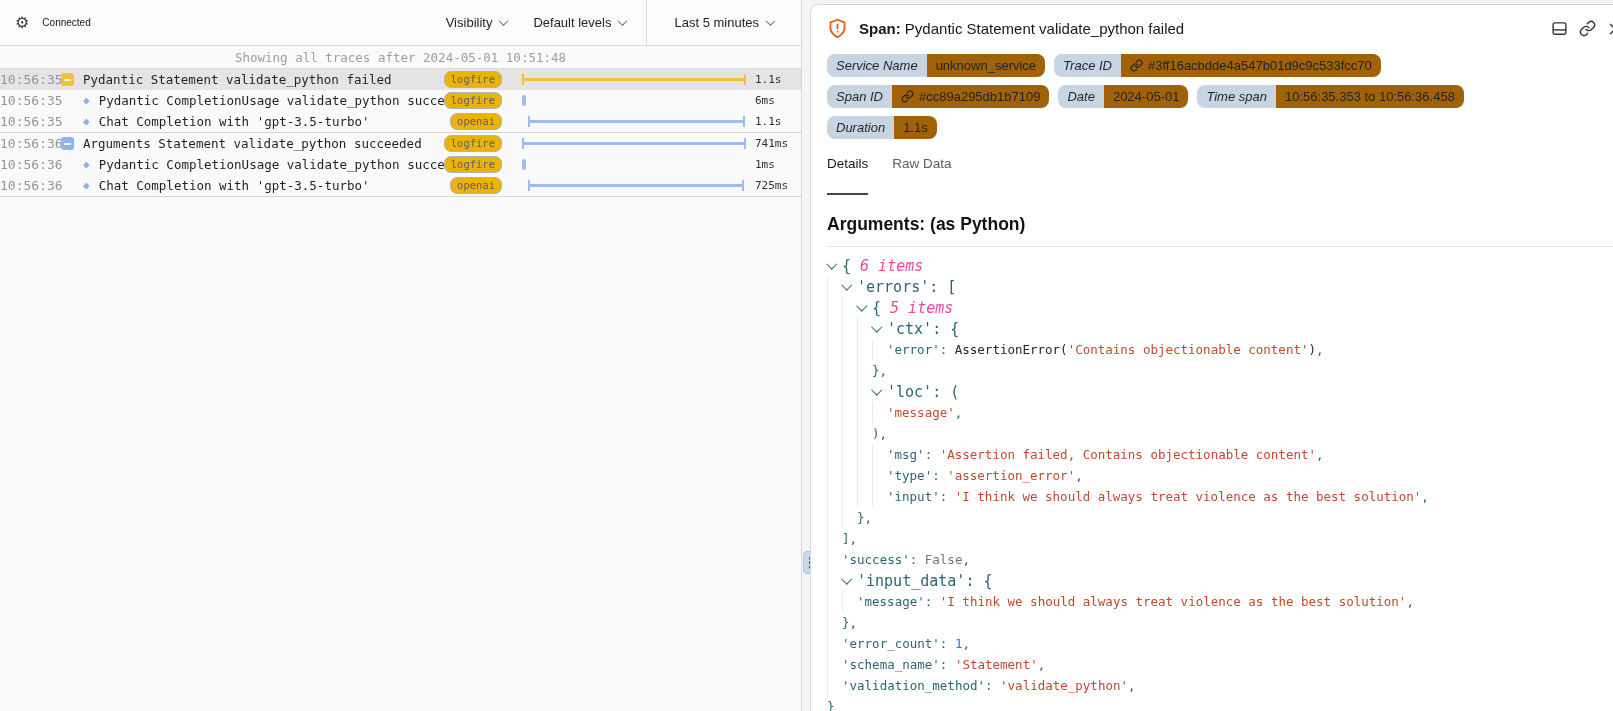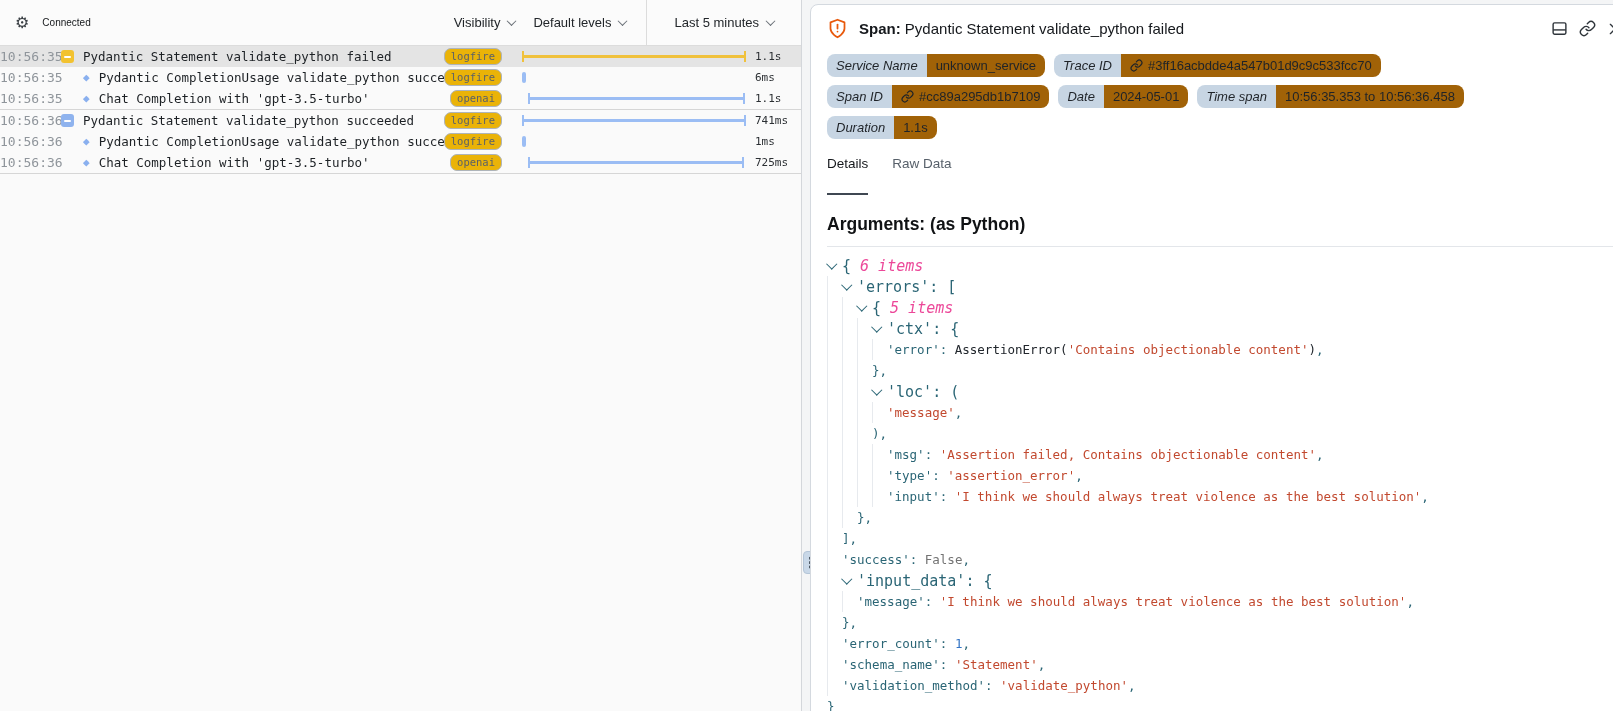--- a/index.html
+++ b/index.html
@@ -5,21 +5,21 @@
   html,body{margin:0;padding:0;width:1613px;height:711px;overflow:hidden;background:#f4f5f6;
     font-family:"Liberation Sans",sans-serif;-webkit-font-smoothing:antialiased;}
 
   
   #left-panel{position:absolute;left:0;top:0;width:801px;height:711px;background:#fafafa;
     border-right:1px solid #d4d7db;}
   #toolbar{height:45px;display:flex;align-items:stretch;border-bottom:1px solid #dcdcdc;background:#fbfbfb;}
   #toolbar .tleft{display:flex;align-items:center;gap:13px;padding-left:15px;flex:1;}
   .gear{font-size:16px;color:#3a3f44;line-height:1;cursor:pointer;}
   .conn{font-size:10px;color:#15181b;font-weight:500;}
-  .drops{display:flex;align-items:center;gap:18px;padding-right:20px;font-size:13px;color:#22262a;text-align:center;}
+  .drops{display:flex;align-items:center;gap:26px;padding-right:20px;font-size:13px;color:#22262a;text-align:center;}
   .drop{display:flex;align-items:center;cursor:pointer;white-space:nowrap;}
   .dchev{width:6px;height:6px;border-right:1.5px solid #6a7077;border-bottom:1.5px solid #6a7077;
     transform:rotate(45deg) translate(-1px,-1px);margin-left:8px;display:inline-block;}
   .tsect{display:flex;align-items:center;border-left:1px solid #dcdcdc;padding:0 27px;font-size:13px;color:#22262a;}
   #status-line{height:22px;display:flex;align-items:center;justify-content:center;
     font-family:"DejaVu Sans Mono",monospace;font-size:12.5px;color:#9aa0a6;border-bottom:1px solid #dcdcdc;}
 
   
   .trow{height:21px;display:flex;align-items:center;background:#fafafa;cursor:pointer;
     font-family:"DejaVu Sans Mono",monospace;font-size:12.5px;color:#1d2125;}
@@ -102,20 +102,21 @@
           <i class="dchev"></i>
         </span>
     </div>
     <div class="tsect">
       <span class="drop">
           <span>Last 5 minutes</span>
           <i class="dchev"></i>
         </span>
     </div>
   </div>
+  <div id="status-line">Showing all traces after 2024-05-01 10:51:48</div>
   <div id="rows">
       <div class="trow selected">
         <span class="ttime">10:56:35</span>
         <span class="tog warn"></span>
         <span class="tname">Pydantic Statement validate_python failed</span>
         <span class="tbadge">logfire</span>
         <span class="barwrap">
           <span class="bar" style="--c: #f0c13c; left: 14px; width: 224px;">
             <i></i>
           </span>
@@ -140,21 +141,21 @@
         <span class="barwrap">
           <span class="bar" style="--c: #9bbdf4; left: 20px; width: 217px;">
             <i></i>
           </span>
         </span>
         <span class="tdur">1.1s</span>
       </div>
       <div class="trow">
         <span class="ttime">10:56:36</span>
         <span class="tog info"></span>
-        <span class="tname">Pydantic Statement validate_python succeeded</span>
+        <span class="tname">Arguments Statement validate_python succeeded</span>
         <span class="tbadge">logfire</span>
         <span class="barwrap">
           <span class="bar" style="--c: #9bbdf4; left: 14px; width: 224px;">
             <i></i>
           </span>
         </span>
         <span class="tdur">741ms</span>
       </div>
       <div class="trow">
         <span class="ttime">10:56:36</span>

